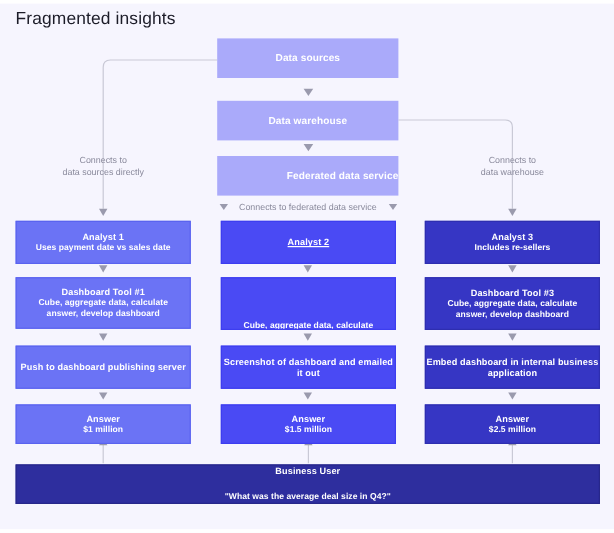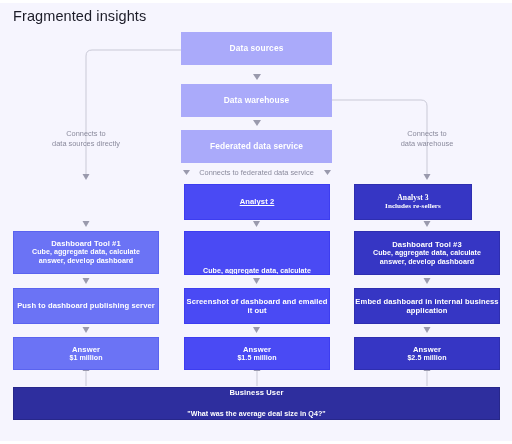--- a/index.html
+++ b/index.html
@@ -149,32 +149,36 @@
   </svg>
 
   <div class="node light c-light" style="left:181px; top:32px; width:151px; height:33px;">
     <div class="t1">Data sources</div>
   </div>
 
   <div class="node light c-light" style="left:181px; top:84px; width:151px; height:33px;">
     <div class="t1">Data warehouse</div>
   </div>
 
-  <div class="node light c-light" style="left:181px; top:130px; width:151px; height:33px;">
+  <div class="node light c-light" style="left:181px; top:130px; width:151px; height:33px;align-items:flex-end;">
     <div class="t1">Federated data service</div>
   </div>
 
   <div class="edge-label" style="left:26px; top:129px; width:120px;">Connects to
 data sources directly</div>
 
   <div class="edge-label" style="left:186px; top:168px; width:141px;">Connects to federated data service</div>
 
   <div class="edge-label" style="left:367px; top:129px; width:120px;">Connects to
 data warehouse</div>
 
+  <div class="node c-col1" style="left:13px; top:184px; width:146px; height:36px;">
+    <div class="t1">Analyst 1</div>
+    <div class="t2">Uses payment date vs sales date</div>
+  </div>
 
   <div class="node c-col1" style="left:13px; top:231px; width:146px; height:43px;">
     <div class="t1">Dashboard Tool #1</div>
     <div class="t2">Cube, aggregate data, calculate answer, develop dashboard</div>
   </div>
 
   <div class="node c-col1" style="left:13px; top:288px; width:146px; height:36px;">
     <div class="t1">Push to dashboard publishing server</div>
   </div>
 
@@ -195,21 +199,21 @@
 
   <div class="node c-col2" style="left:184px; top:288px; width:146px; height:36px;">
     <div class="t1">Screenshot of dashboard and emailed it out</div>
   </div>
 
   <div class="node c-col2" style="left:184px; top:337px; width:146px; height:33px;">
     <div class="t1">Answer</div>
     <div class="t2">$1.5 million</div>
   </div>
 
-  <div class="node c-col3" style="left:354px; top:184px; width:118px; height:36px;font-family:Liberation Serif, serif;">
+  <div class="node c-col3" style="left:354px; top:184px; width:146px; height:36px;">
     <div class="t1">Analyst 3</div>
     <div class="t2">Includes re-sellers</div>
   </div>
 
   <div class="node c-col3" style="left:354px; top:231px; width:146px; height:44px;">
     <div class="t1">Dashboard Tool #3</div>
     <div class="t2">Cube, aggregate data, calculate answer, develop dashboard</div>
   </div>
 
   <div class="node c-col3" style="left:354px; top:288px; width:146px; height:36px;">

